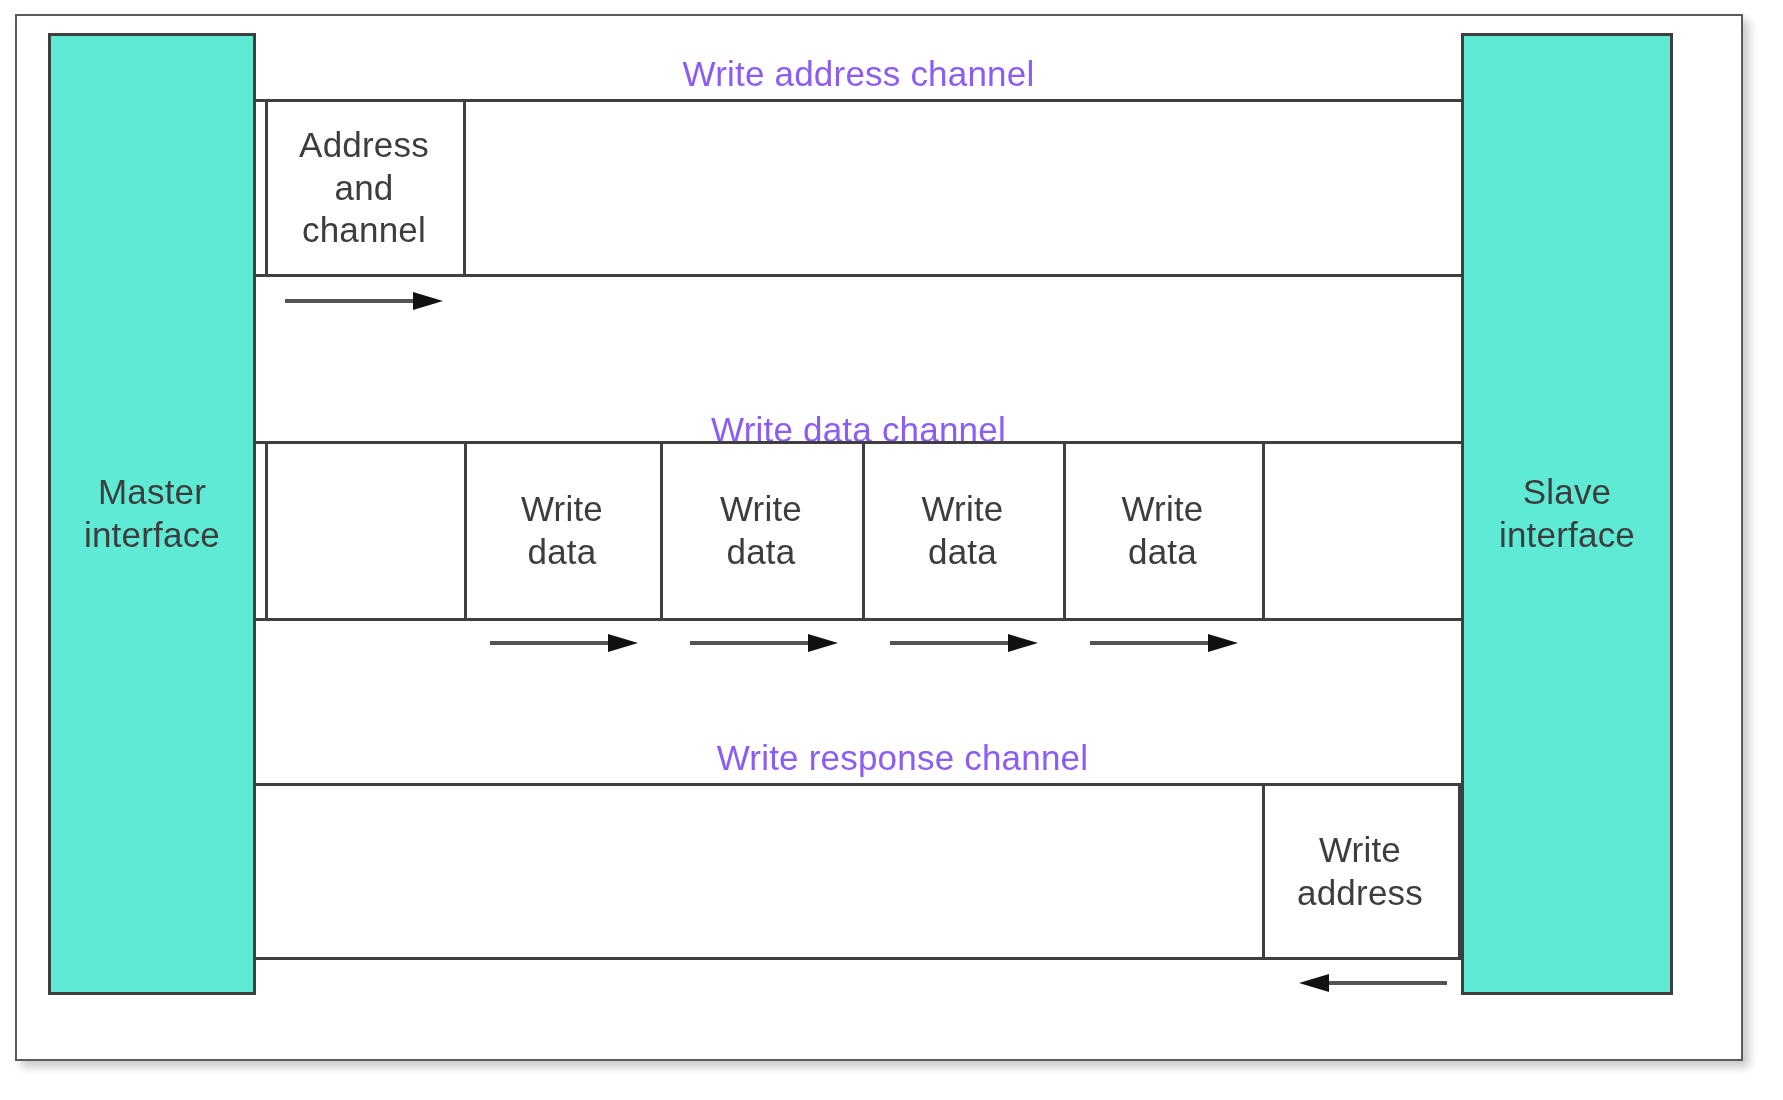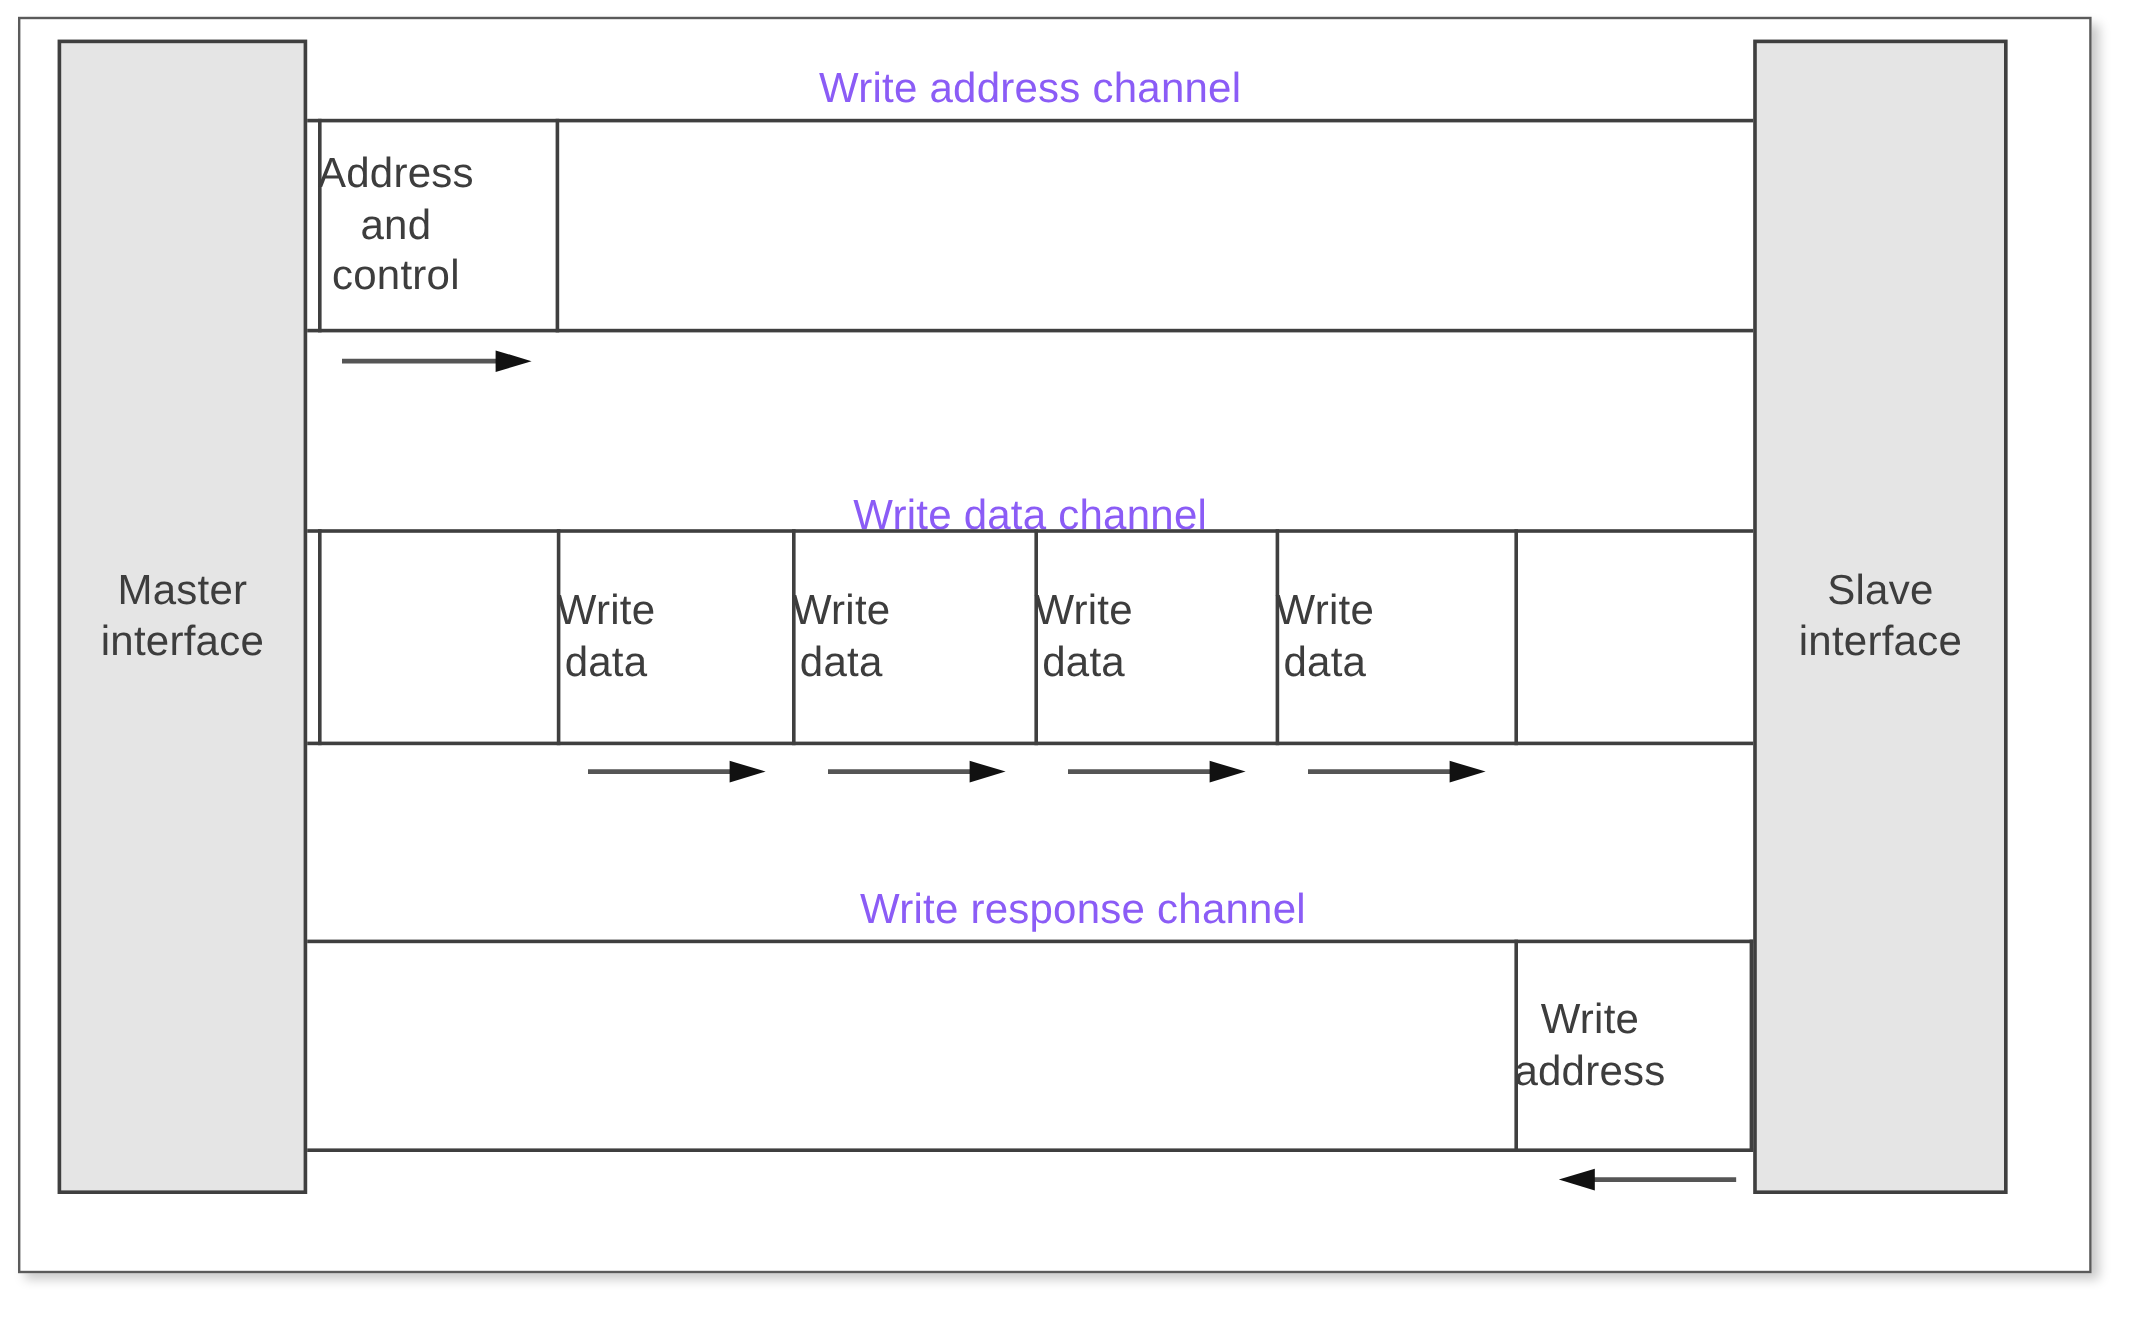--- a/index.html
+++ b/index.html
@@ -44,21 +44,21 @@
     position: absolute;
     background: #3f3f3f;
     height: 3px;
   }
 
   
   .endpoint {
     position: absolute;
     box-sizing: border-box;
     border: 3px solid #3f3f3f;
-    background: #e5e5e5;
+    background: #5eead4;
     display: flex;
     align-items: center;
     justify-content: center;
     text-align: center;
     font-size: 35px;
     line-height: 1.22;
     color: #3d3d3d;
     letter-spacing: 0.2px;
   }
 
@@ -71,21 +71,21 @@
     color: #8b5cf6;
     white-space: nowrap;
     letter-spacing: 0.2px;
   }
 
   
   .cell-label {
     position: absolute;
     display: flex;
     align-items: center;
-    justify-content: flex-start;
+    justify-content: center;
     text-align: center;
     font-size: 35px;
     line-height: 1.22;
     color: #3d3d3d;
     box-sizing: border-box;
     letter-spacing: 0.2px;
     border-radius: 32px;
   }
 
   
@@ -120,21 +120,21 @@
 
   <div class="hline" style="left:256px; top:99px; width:1205px;"></div>
   <div class="hline" style="left:256px; top:274px; width:1205px;"></div>
 
   <div class="vline" style="left:265px; top:99px; height:178px;"></div>
   <div class="vline" style="left:463px; top:99px; height:178px;"></div>
   <div class="cell-label" style="left:265px; top:99px; width:198px; height:178px;">
     <div>
       <div>Address</div>
       <div>and</div>
-      <div>control</div>
+      <div>channel</div>
     </div>
   </div>
 
   <div class="arrow" style="left:285px; top:290px; width:160px;">
     <svg width="160" height="22" viewBox="0 0 160 22">
       <line x1="0" y1="11" x2="138" y2="11" stroke="#555555" stroke-width="4"></line>
       <polygon points="128,2 158,11 128,20" fill="#111111"></polygon>
     </svg>
   </div>
 

